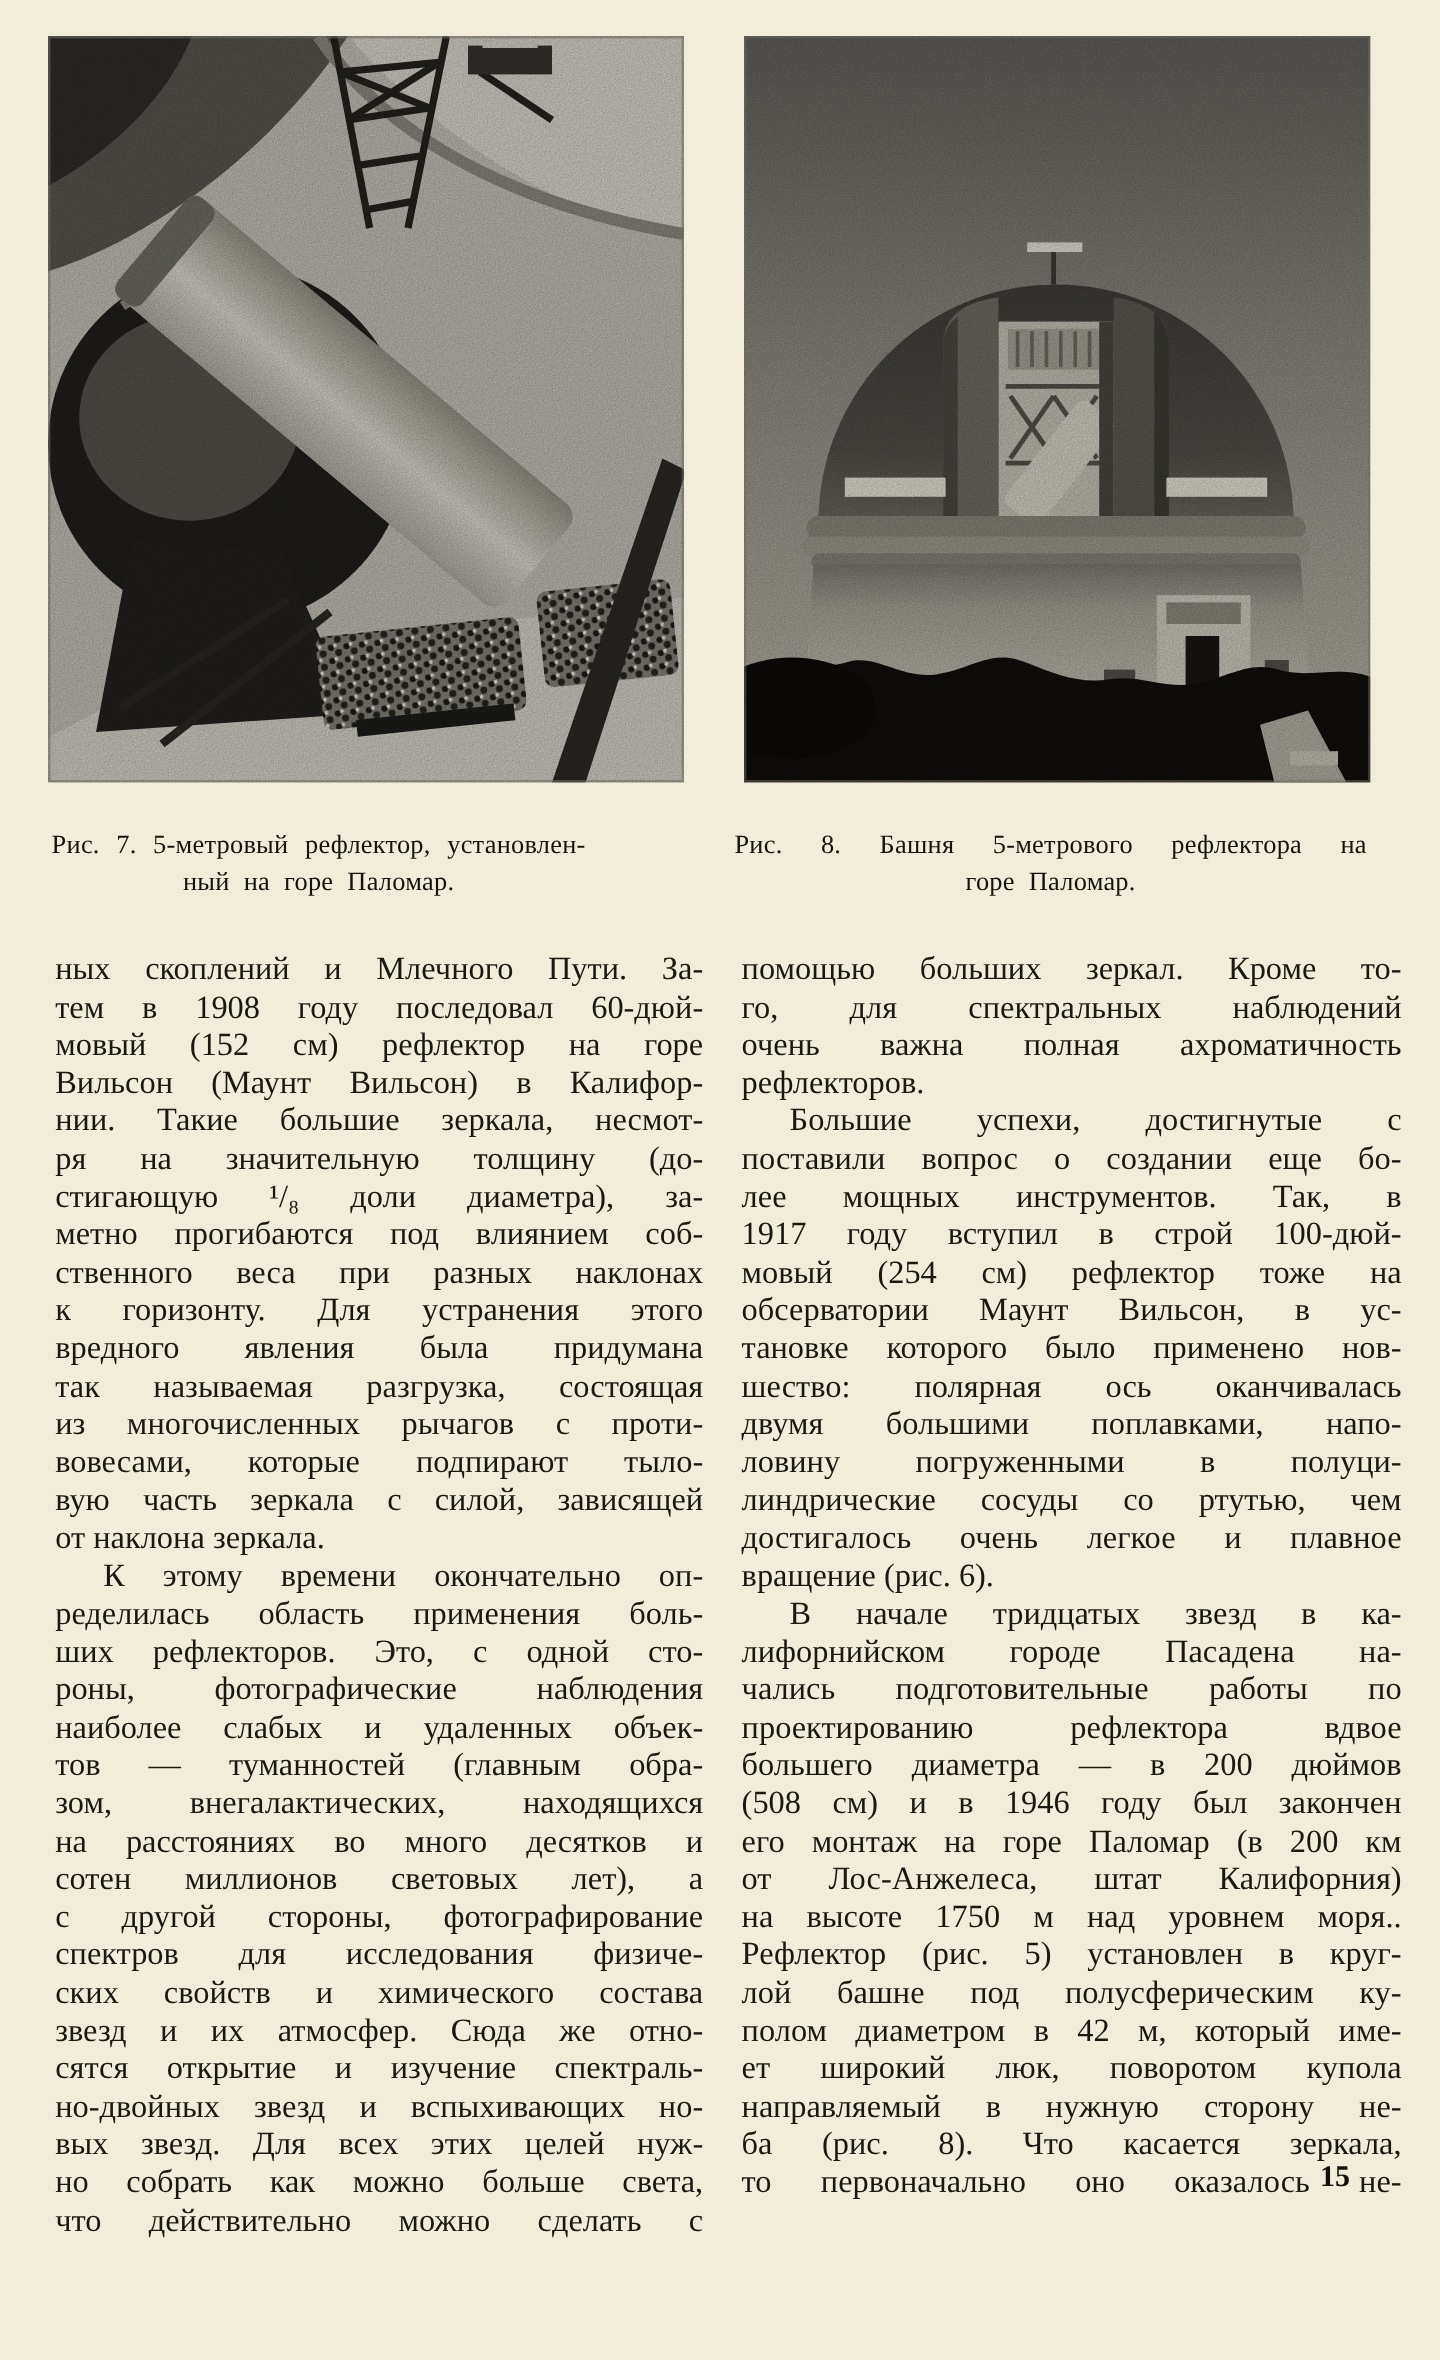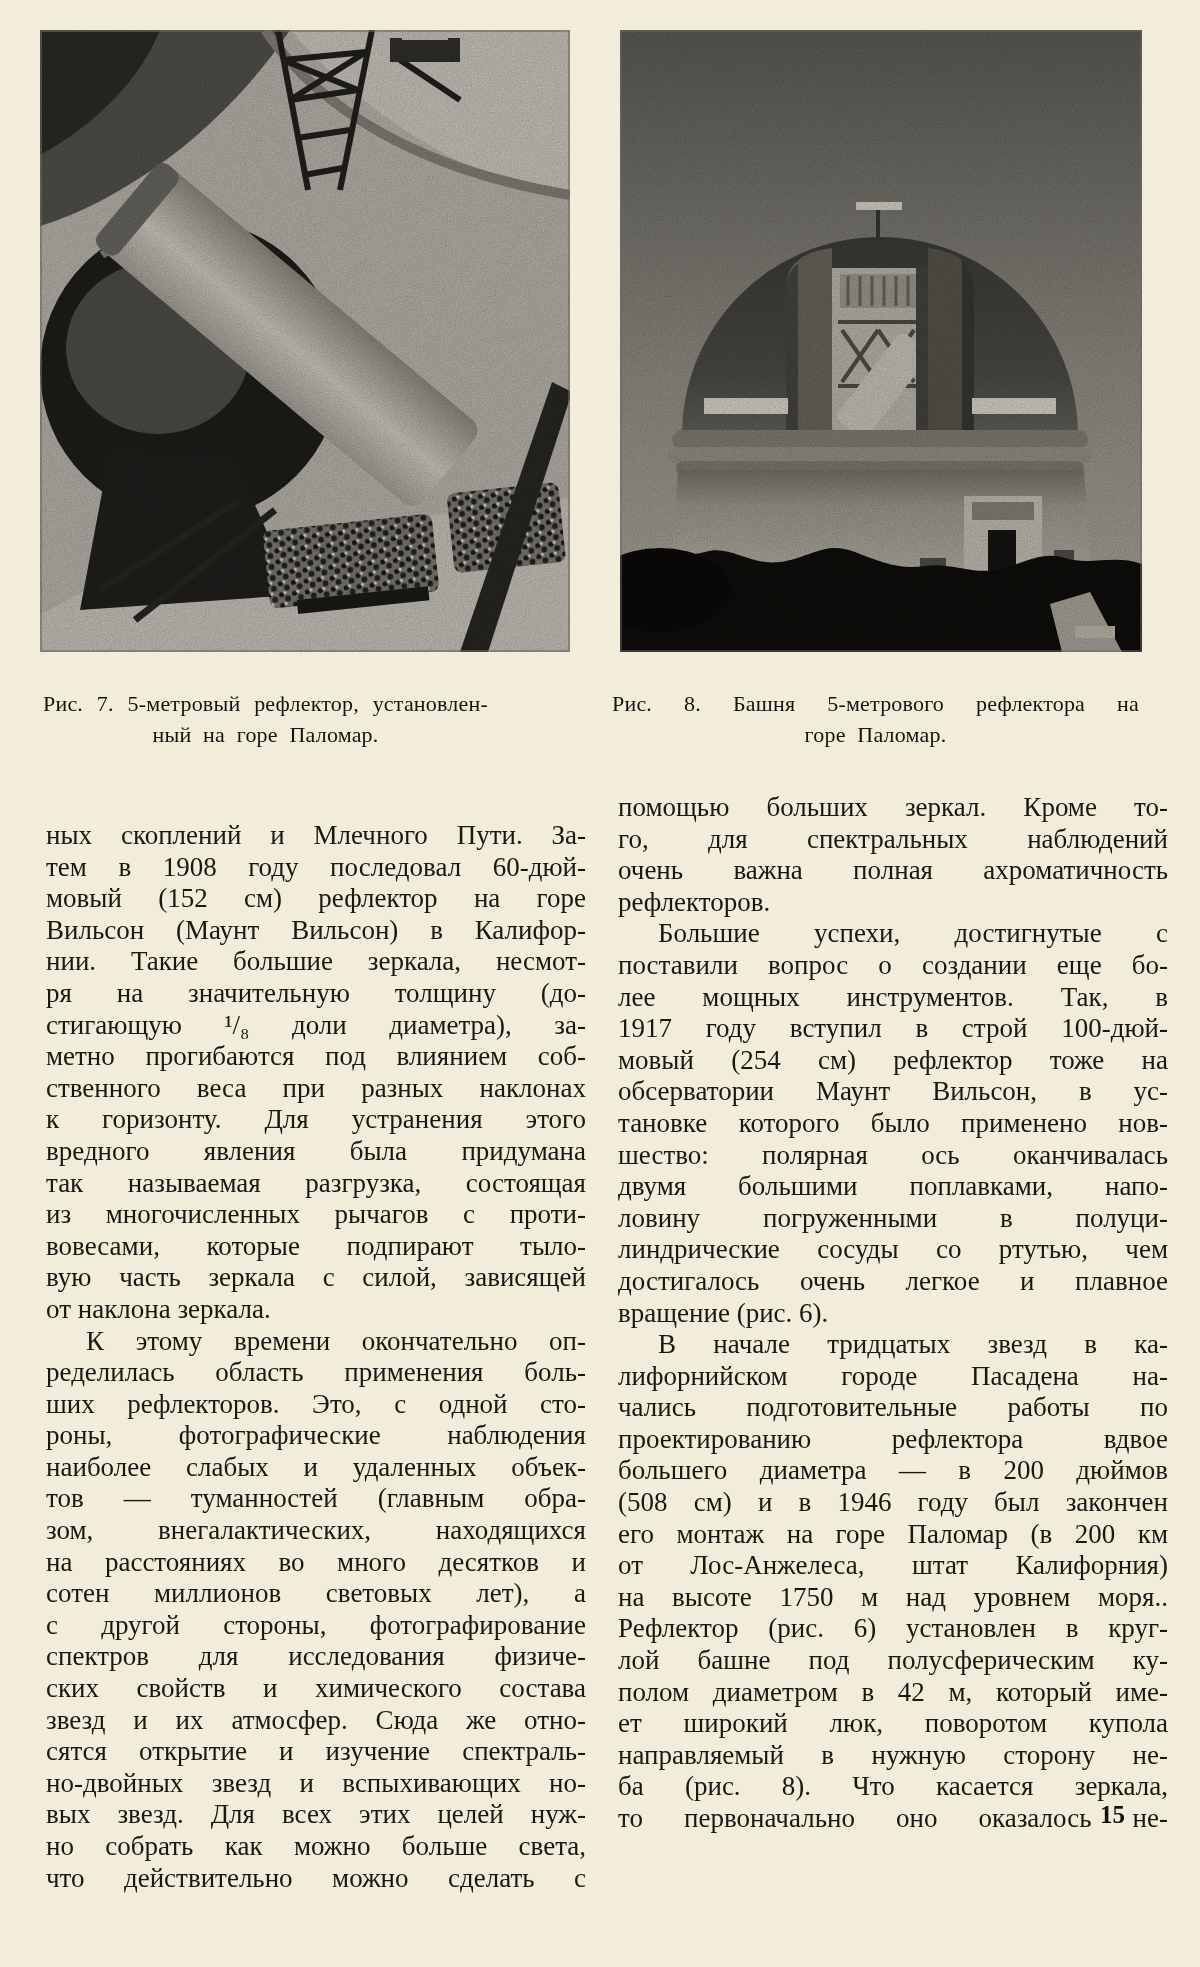--- a/index.html
+++ b/index.html
@@ -200,21 +200,21 @@
 <div class="caption" style="left:43px;top:688px;width:445px">
   <div class="cap-line1">Рис. 7. 5-метровый рефлектор, установлен-</div>
   <div class="cap-line2">ный на горе Паломар.</div>
 </div>
 
 <div class="caption" style="left:612px;top:688px;width:527px">
   <div class="cap-line1">Рис. 8. Башня 5-метрового рефлектора на</div>
   <div class="cap-line2">горе Паломар.</div>
 </div>
 
-<div class="column" style="left:46px;top:820px;width:540px">
+<div class="column" style="left:46px;top:792px;width:540px">
     <div class="line">ных скоплений и Млечного Пути. За-</div>
     <div class="line">тем в 1908 году последовал 60-дюй-</div>
     <div class="line">мовый (152 см) рефлектор на горе</div>
     <div class="line">Вильсон (Маунт Вильсон) в Калифор-</div>
     <div class="line">нии. Такие большие зеркала, несмот-</div>
     <div class="line">ря на значительную толщину (до-</div>
     <div class="line">стигающую ¹/₈ доли диаметра), за-</div>
     <div class="line">метно прогибаются под влиянием соб-</div>
     <div class="line">ственного веса при разных наклонах</div>
     <div class="line">к горизонту. Для устранения этого</div>
@@ -264,21 +264,21 @@
     <div class="line para-end">вращение (рис. 6).</div>
     <div class="line indent">В начале тридцатых звезд в ка-</div>
     <div class="line">лифорнийском городе Пасадена на-</div>
     <div class="line">чались подготовительные работы по</div>
     <div class="line">проектированию рефлектора вдвое</div>
     <div class="line">большего диаметра — в 200 дюймов</div>
     <div class="line">(508 см) и в 1946 году был закончен</div>
     <div class="line">его монтаж на горе Паломар (в 200 км</div>
     <div class="line">от Лос-Анжелеса, штат Калифорния)</div>
     <div class="line">на высоте 1750 м над уровнем моря..</div>
-    <div class="line">Рефлектор (рис. 6) установлен в круг-</div>
+    <div class="line">Рефлектор (рис. 5) установлен в круг-</div>
     <div class="line">лой башне под полусферическим ку-</div>
     <div class="line">полом диаметром в 42 м, который име-</div>
     <div class="line">ет широкий люк, поворотом купола</div>
     <div class="line">направляемый в нужную сторону не-</div>
     <div class="line">ба (рис. 8). Что касается зеркала,</div>
     <div class="line">то первоначально оно оказалось не-</div>
   </div>
 
 <div class="page-number">15</div>
 

